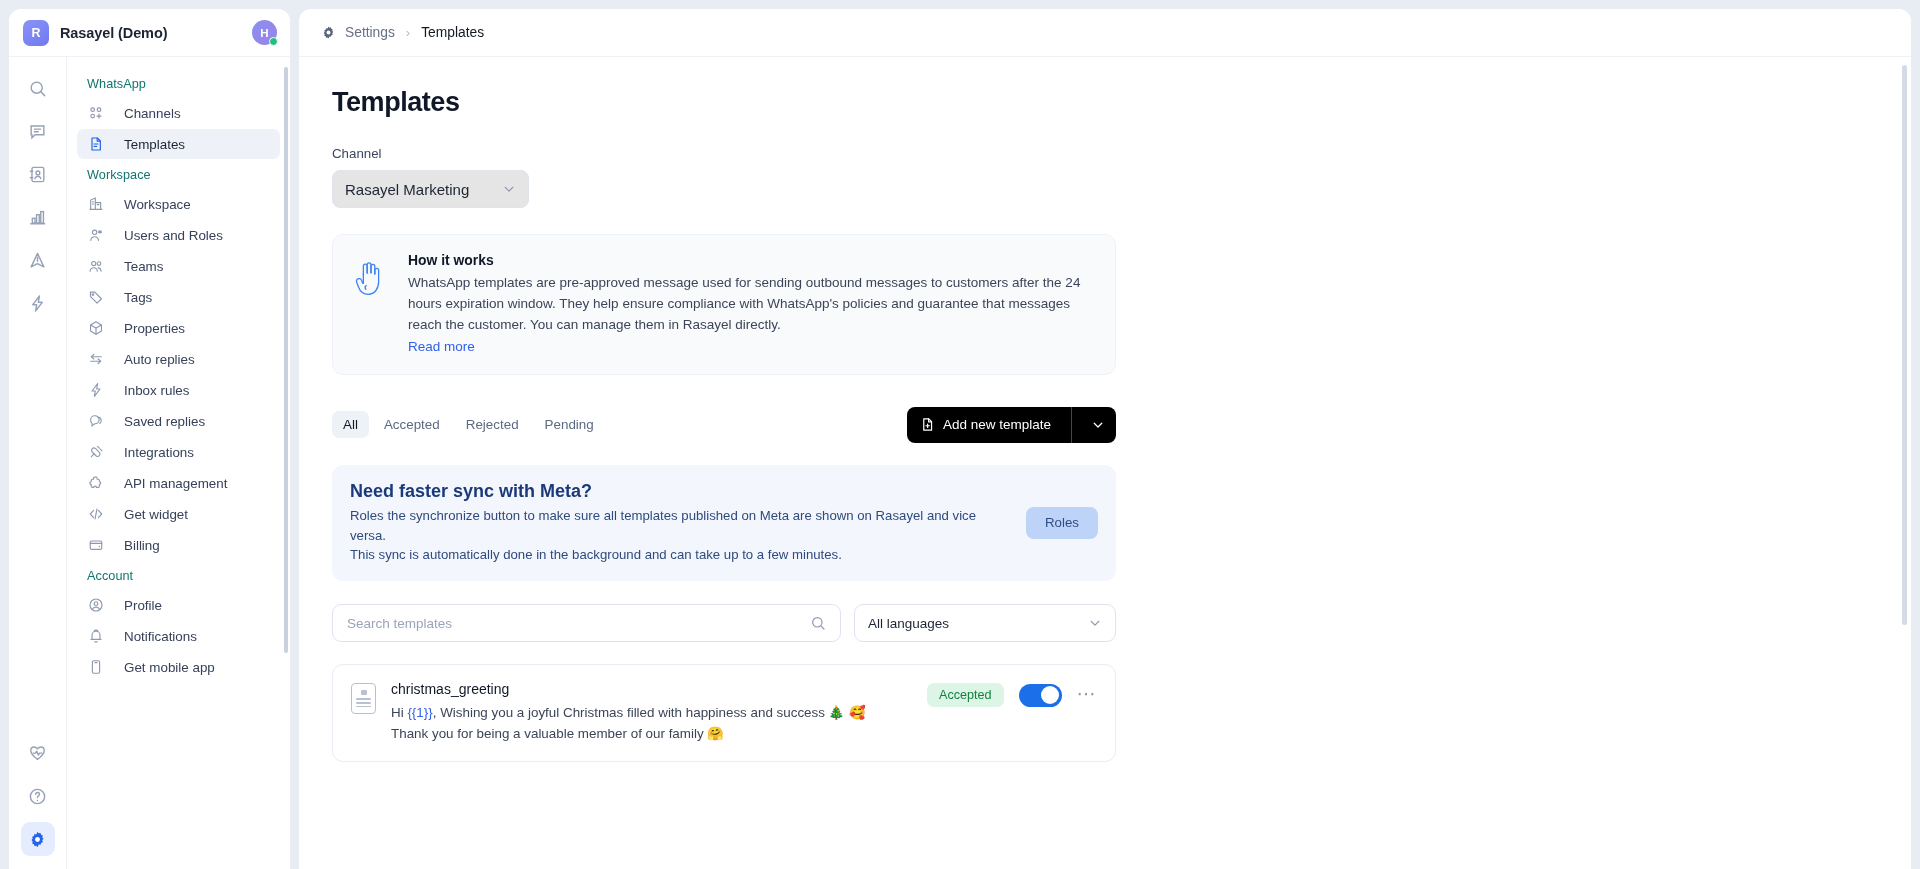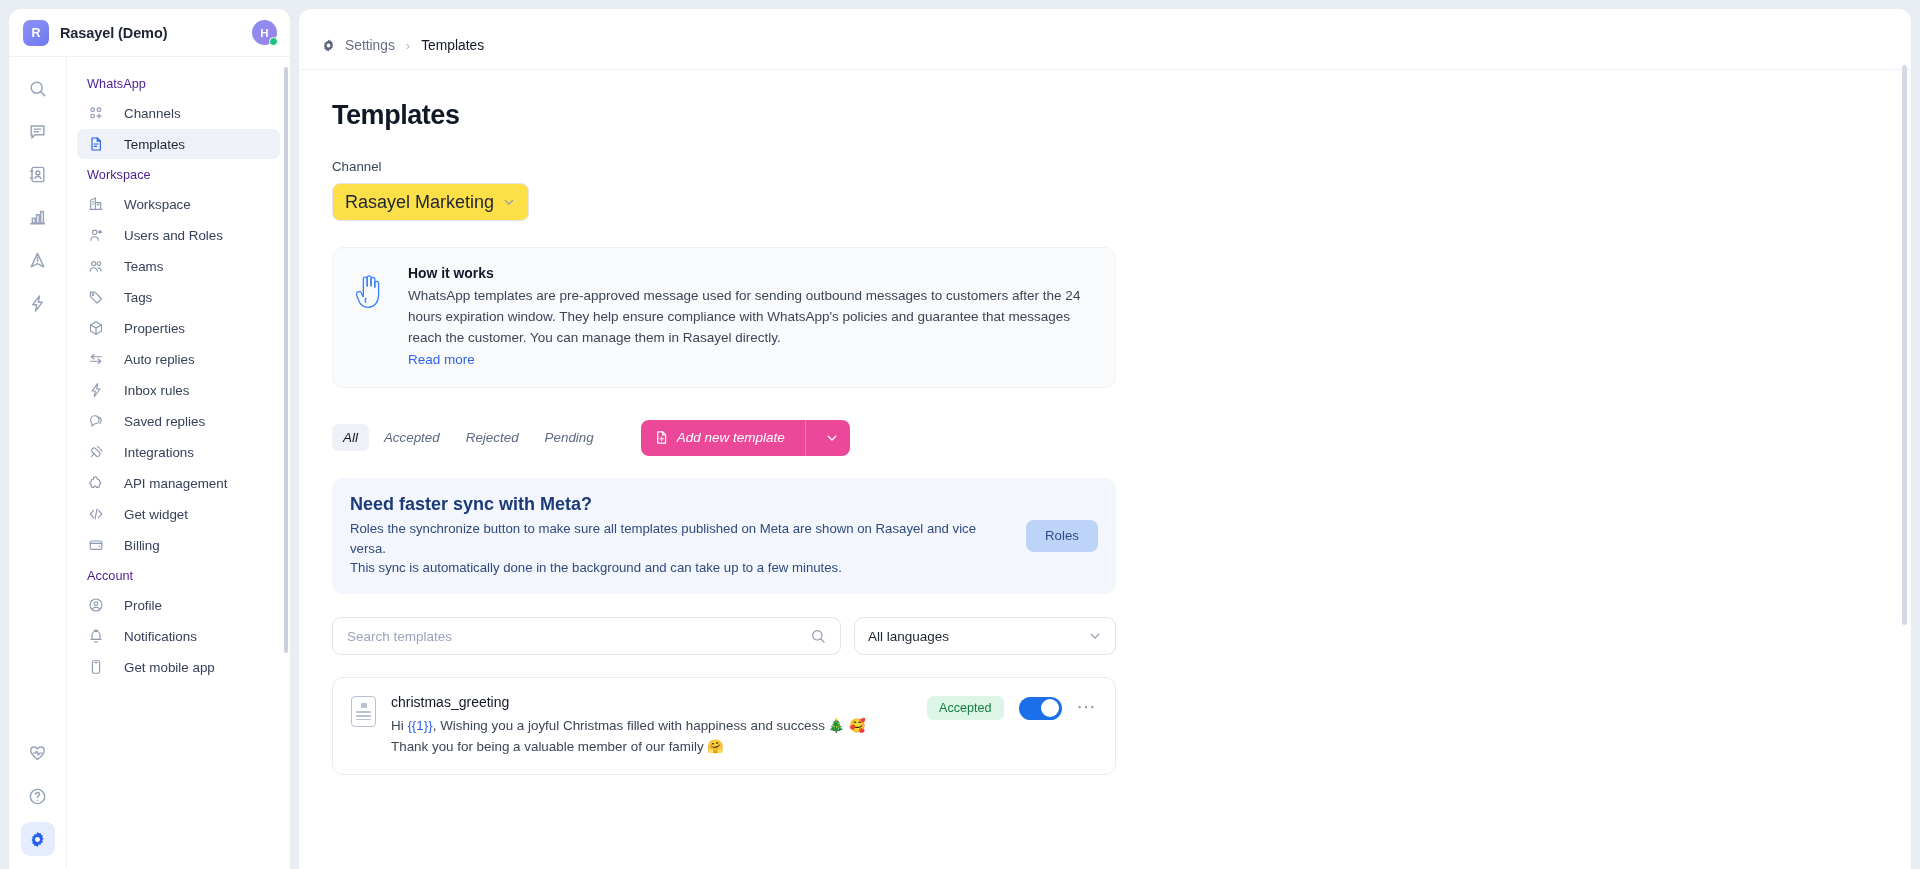--- a/index.html
+++ b/index.html
@@ -98,21 +98,21 @@
   
   .nav {
     flex: 1;
     border-left: 1px solid #eef1f6;
     padding: 12px 10px 0 10px;
     overflow: hidden;
     position: relative;
   }
   .nav-group-label {
     font-size: 12.7px;
-    color: #4c1d95;
+    color: #0f766e;
     font-weight: 400;
     padding: 8px 10px 7px 10px;
     letter-spacing: 0.05px;
   }
   .nav-item {
     display: flex; align-items: center;
     gap: 20px;
     height: 30px;
     padding: 0 10px;
     border-radius: 7px;
@@ -146,21 +146,20 @@
     overflow: hidden;
     position: relative;
   }
   .topbar {
     height: 48px;
     border-bottom: 1px solid #eef1f6;
     display: flex; align-items: center;
     padding: 0 22px;
     gap: 9px;
     flex: 0 0 48px;
-    margin-top: 13px;
   }
   .crumb-gear { width: 15px; height: 15px; color:#5b6579; display:flex; }
   .crumb-gear svg { width:15px; height:15px; }
   .crumb-link { font-size: 13.8px; color: #667085; }
   .crumb-sep { font-size: 13px; color: #b4bdcc; margin: 0 2px; }
   .crumb-cur { font-size: 13.8px; color: #121926; font-weight: 500; }
 
   .content {
     flex: 1;
     overflow: hidden;
@@ -177,24 +176,24 @@
     letter-spacing: -0.45px;
     margin-bottom: 28px;
   }
   .field-label { font-size: 13.3px; color: #3a4762; margin-bottom: 9px; }
   .select {
     width: 197px; height: 38px;
     border: 1px solid #dfe4ec;
     border-radius: 8px;
     display: flex; align-items: center;
     padding: 0 12px;
-    font-size: 18px;
+    font-size: 15px;
     color: #1d2433;
     justify-content: space-between;
-    background: #fde047;
+    background: #e5e5e5;
   }
   .select .chev { color:#8d99ae; display:flex; }
   .select .chev svg { width:14px; height:14px; }
 
   
   .howcard {
     margin-top: 26px;
     width: 784px;
     background: #f8fafc;
     border: 1px solid #eef1f6;
@@ -205,36 +204,36 @@
   }
   .hand { flex: 0 0 38px; padding-top: 6px; color:#3b82f6; }
   .hand svg { width: 38px; height: 42px; display:block; }
   .how-title { font-size: 13.9px; font-weight: 700; color:#101828; margin-bottom: 5px; }
   .how-body { font-size: 13.5px; color: #3c4557; line-height: 1.55; max-width: 680px; }
   .how-link { display:inline-block; margin-top: 3px; font-size: 13.5px; color:#3161eb; }
 
   
   .tabrow {
     margin-top: 32px;
-    width: 692px;
+    width: 784px;
     display: flex;
     align-items: center;
-    font-style: italic;
+    justify-content: space-between;
   }
   .tabs { display: flex; gap: 4px; }
   .tab {
     font-size: 13.4px;
     color: #5d6a83;
     padding: 6px 11px;
     border-radius: 7px;
   }
   .tab.active { background:#eef2f7; color:#101828; font-weight:500; }
   .btn-primary {
     height: 36px;
-    background: #ec4899;
+    background: #000000;
     border-radius: 8px;
     display: flex; align-items:center;
     color:#fff;
     font-size: 13.5px;
     font-weight:500;
     padding: 0 0 0 13px;
     gap: 8px;
     margin-left: 36px;
   }
   .btn-primary .doc { display:flex; }

